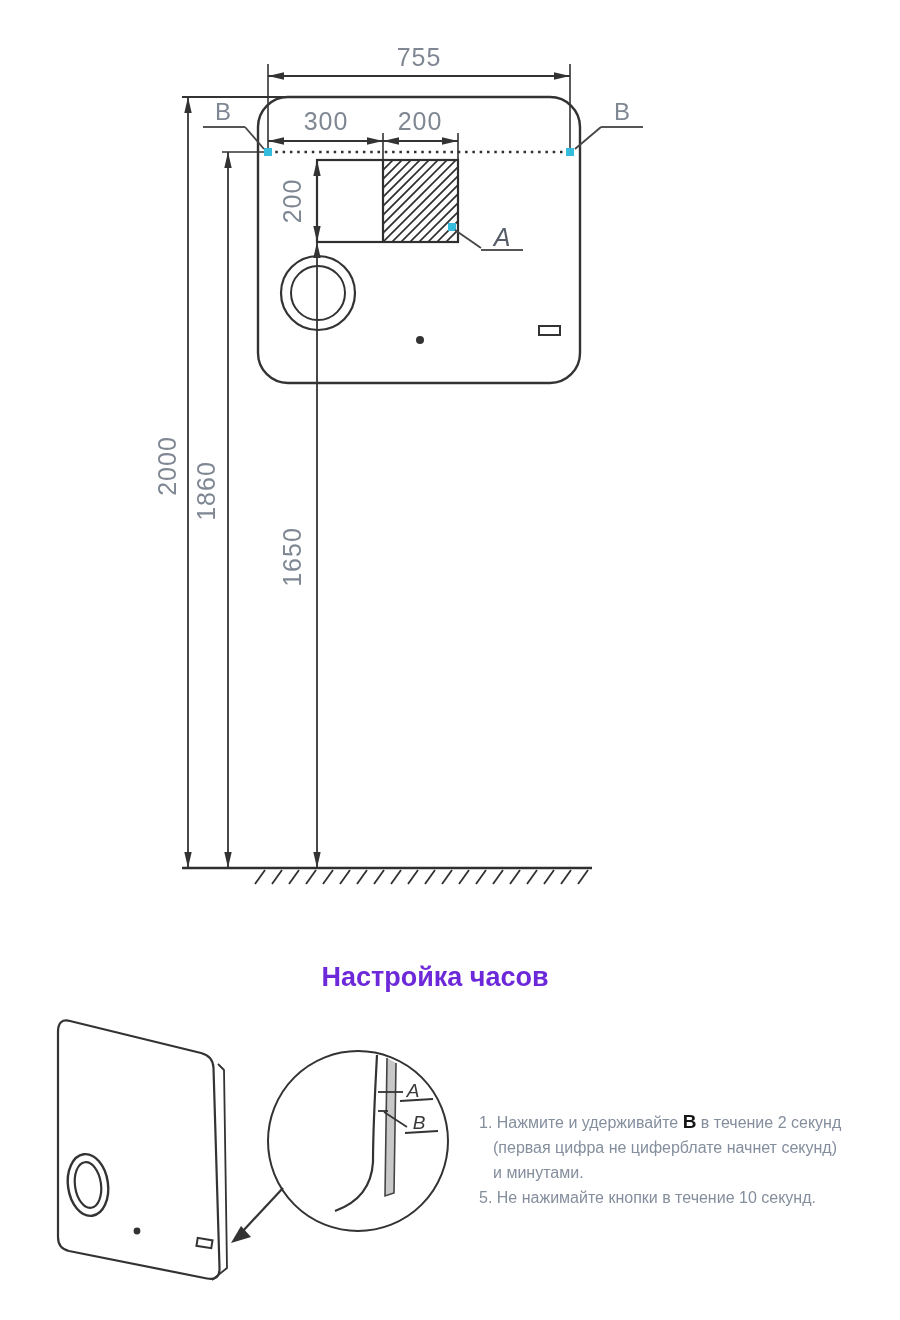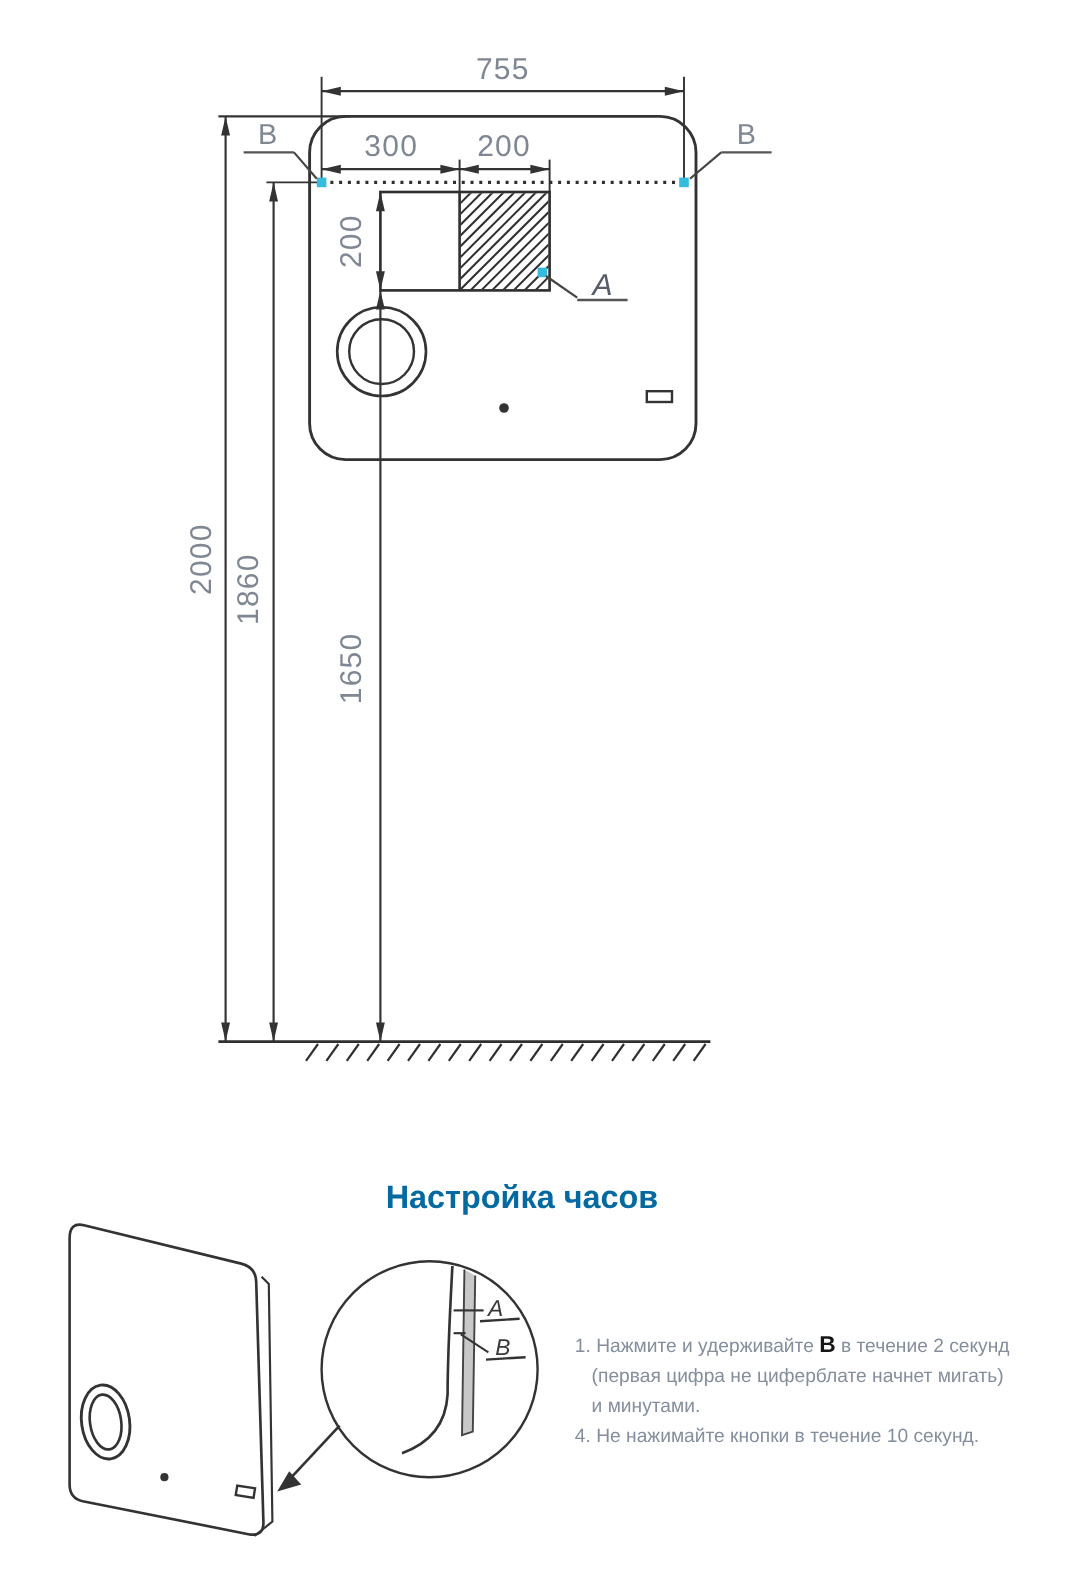--- a/index.html
+++ b/index.html
@@ -5,21 +5,21 @@
   html,body{margin:0;padding:0;background:#ffffff;}
   .page{position:relative;width:900px;height:1320px;background:#ffffff;overflow:hidden;
         font-family:"Liberation Sans", sans-serif;border-radius:10px;}
   svg{position:absolute;left:0;top:0;}
   .dim-text{font-family:"Liberation Sans",sans-serif;font-size:25px;fill:#7f8793;letter-spacing:1px;}
   .marker-letter{font-family:"Liberation Sans",sans-serif;font-size:24px;fill:#7f8793;}
   .marker-letter-italic{font-family:"Liberation Sans",sans-serif;font-size:25px;font-style:italic;fill:#565d68;}
   .detail-letter{font-family:"Liberation Sans",sans-serif;font-size:19px;font-style:italic;fill:#3a3a3a;}
   .legend{position:absolute;left:357px;top:784px;font-size:21px;line-height:30px;color:#7e8898;}
   .section-title{position:absolute;left:0;top:962px;width:870px;text-align:center;
-                 font-size:27px;font-weight:700;color:#0369a1;margin-top:21px;}
+                 font-size:27px;font-weight:700;color:#6d28d9;}
   .steps{position:absolute;left:479px;top:1109px;width:415px;font-size:16px;line-height:25px;color:#848e9d;}
   .steps .cont{padding-left:14px;}
   .btn-letter{font-weight:700;font-size:19px;color:#161616;}
 </style>
 </head>
 <body>
 
 <div class="page">
 
   <svg width="900" height="950" viewBox="0 0 900 950">
@@ -197,18 +197,18 @@
         <line x1="348" y1="111" x2="358" y2="111" stroke="#333" stroke-width="1.8"></line>
         <line x1="354" y1="112" x2="377" y2="127" stroke="#333" stroke-width="1.6"></line>
         <line x1="375" y1="133" x2="408" y2="131" stroke="#333" stroke-width="2"></line>
         <text class="detail-letter" x="389" y="129" text-anchor="middle">B</text>
       </g>
     </g>
   </svg>
 
   <div class="steps">
     <div><span>1. Нажмите и удерживайте </span><span class="btn-letter">B</span><span> в течение 2 секунд</span></div>
-    <div class="cont">(первая цифра не циферблате начнет мигать)</div>
+    <div class="cont">(первая цифра не циферблате начнет секунд)</div>
     <div class="cont">и минутами.</div>
-    <div>4. Не нажимайте кнопки в течение 10 секунд.</div>
+    <div>5. Не нажимайте кнопки в течение 10 секунд.</div>
   </div>
 
 </div>
 
 </body></html>

